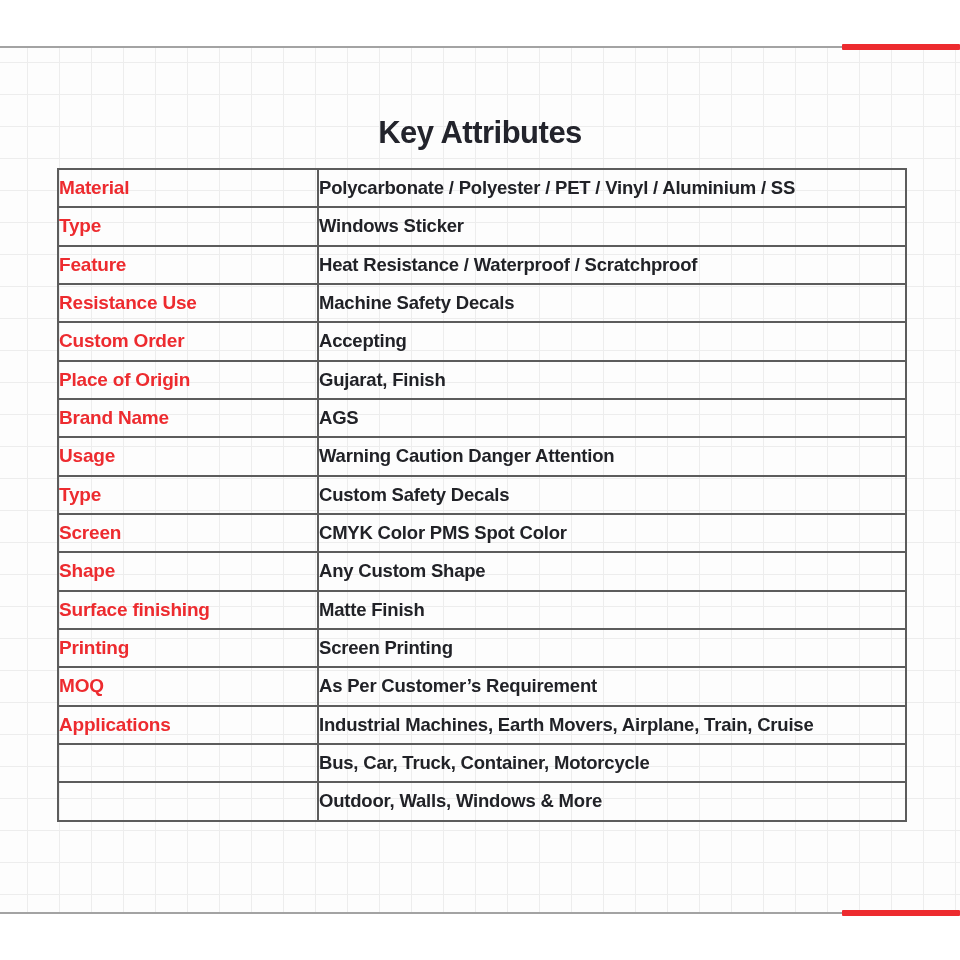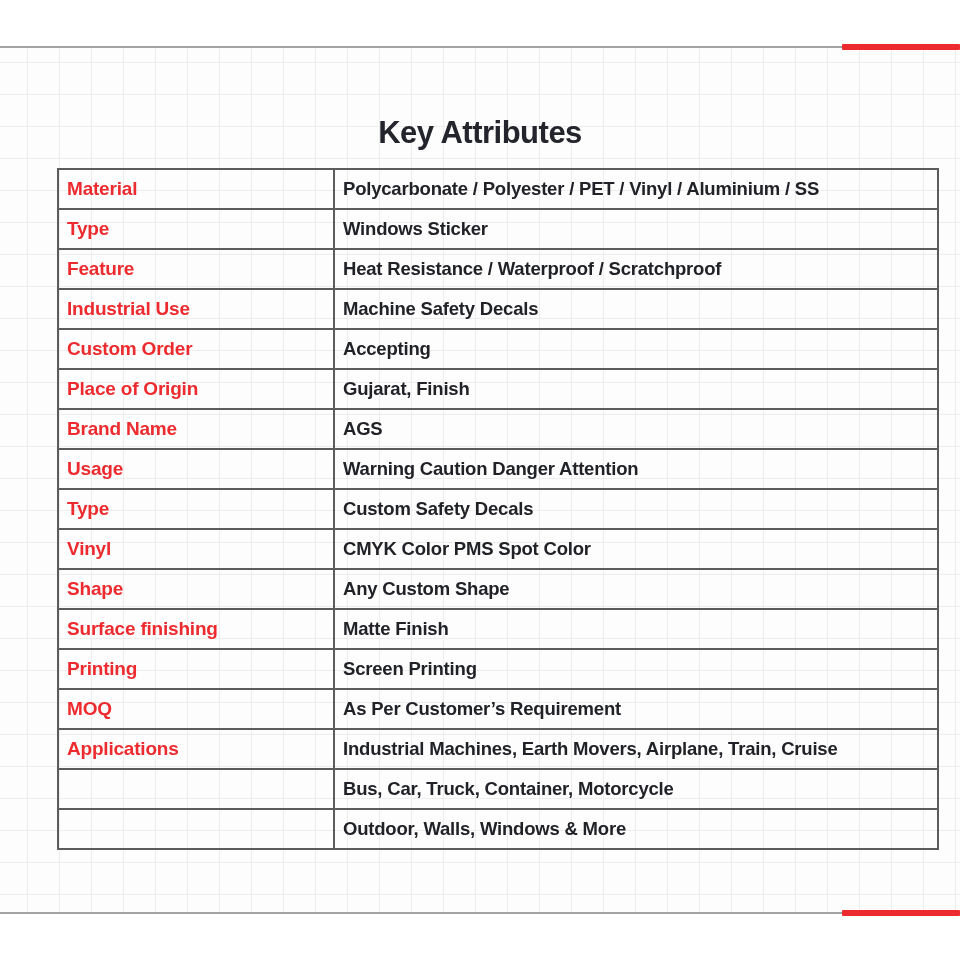--- a/index.html
+++ b/index.html
@@ -63,21 +63,21 @@
   table.attr-table {
     position: absolute;
     left: 57px;
     top: 168px;
     border-collapse: collapse;
     table-layout: fixed;
   }
   table.attr-table tr { height: 38.33px; }
   table.attr-table td {
     border: 2px solid #5c5c5c;
-    padding: 8px;
+    padding: 0;
     vertical-align: middle;
     white-space: nowrap;
     overflow: visible;
   }
   td.label-cell {
     width: 258px;
     padding-left: 16px;
     font-size: 19px;
     font-weight: 700;
     letter-spacing: -0.2px;
@@ -120,21 +120,21 @@
       <td class="label-cell">Type</td>
       <td class="value-cell">Windows Sticker</td>
     </tr>
 
     <tr>
       <td class="label-cell">Feature</td>
       <td class="value-cell">Heat Resistance / Waterproof / Scratchproof</td>
     </tr>
 
     <tr>
-      <td class="label-cell">Industrial Use</td>
+      <td class="label-cell">Resistance Use</td>
       <td class="value-cell">Machine Safety Decals</td>
     </tr>
 
     <tr>
       <td class="label-cell">Custom Order</td>
       <td class="value-cell">Accepting</td>
     </tr>
 
     <tr>
       <td class="label-cell">Place of Origin</td>
@@ -150,21 +150,21 @@
       <td class="label-cell">Usage</td>
       <td class="value-cell">Warning Caution Danger Attention</td>
     </tr>
 
     <tr>
       <td class="label-cell">Type</td>
       <td class="value-cell">Custom Safety Decals</td>
     </tr>
 
     <tr>
-      <td class="label-cell">Vinyl</td>
+      <td class="label-cell">Screen</td>
       <td class="value-cell">CMYK Color PMS Spot Color</td>
     </tr>
 
     <tr>
       <td class="label-cell">Shape</td>
       <td class="value-cell">Any Custom Shape</td>
     </tr>
 
     <tr>
       <td class="label-cell">Surface finishing</td>

